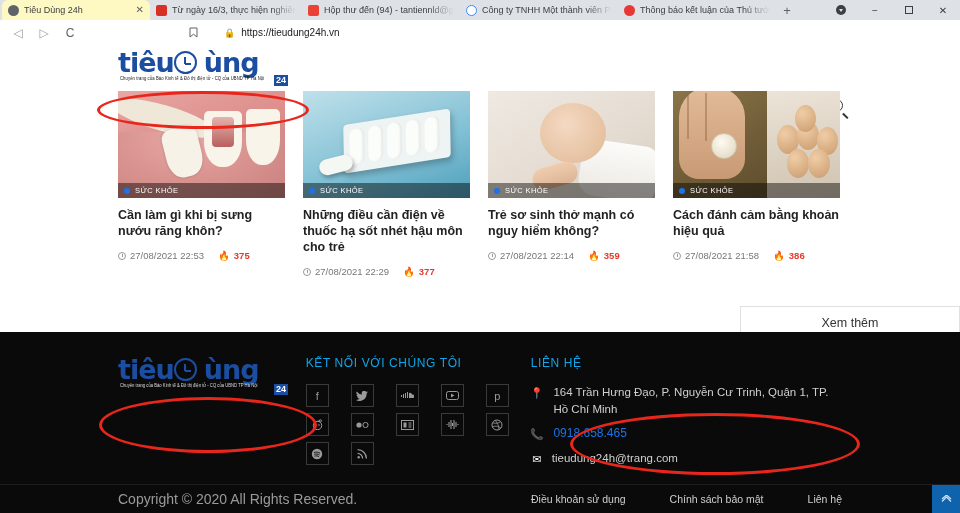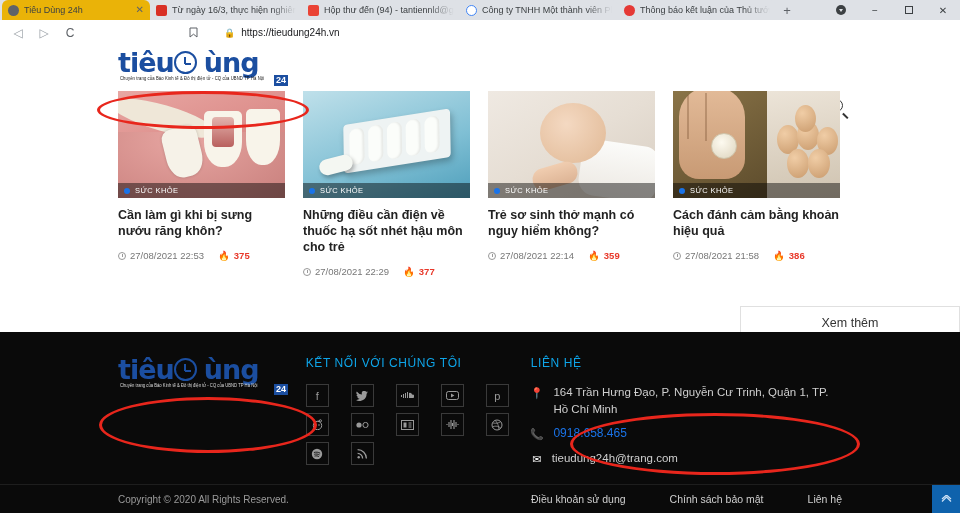--- a/index.html
+++ b/index.html
@@ -12,21 +12,21 @@
 
   
   .chrome { background: #dee1e6; width: 960px; }
   .tabstrip { height: 20px; display: flex; align-items: flex-end; padding-left: 2px; position: relative; }
   .tab {
     height: 20px; display: flex; align-items: center; gap: 5px;
     padding: 0 6px; font-size: 9px; color: #3c4043;
     max-width: 158px; min-width: 60px; border-radius: 6px 6px 0 0;
     white-space: nowrap; overflow: hidden;
   }
-  .tab.active { background: #eab308; margin-top: 8px; }
+  .tab.active { background: #fef9c3; margin-top: 8px; }
   .tab.inactive { background: #dee1e6; }
   .tab .favicon { width: 11px; height: 11px; flex: 0 0 11px; border-radius: 2px; display:block; }
   .tab .label { overflow: hidden; text-overflow: clip; flex: 1 1 auto;
                 -webkit-mask-image: linear-gradient(to right, #000 80%, transparent 100%);
                 mask-image: linear-gradient(to right, #000 80%, transparent 100%); }
   .tab .closex { font-size: 10px; color: #5f6368; line-height: 1; flex: 0 0 auto; }
   .newtab { width: 22px; height: 20px; display: flex; align-items: center; justify-content: center;
             font-size: 13px; color: #5f6368; }
   .wincontrols { position: absolute; right: 0; top: 0; height: 20px; display: flex; align-items: center; }
   .wincontrols > div { width: 34px; height: 20px; display: flex; align-items: center; justify-content: center;
@@ -158,21 +158,21 @@
   .sq-ic svg { display:block; }
 
   .contact-line { display: flex; align-items: flex-start; gap: 9px; font-size: 11.5px; color: #cfcfcf;
                   line-height: 17px; margin-bottom: 7px; }
   .contact-line .ci { color: #fff; flex: 0 0 12px; text-align: center; font-size: 11px; padding-top: 1px; }
   .contact-line a { color: #1a73e8; text-decoration: none; font-size: 12px; }
 
   .footer-bottom { position: absolute; left: 0; bottom: 0; width: 960px; height: 29px;
                    border-top: 1px solid #1e1e1e; display: flex; align-items: center;
                    padding: 0 118px; justify-content: space-between; }
-  .copyright { font-size: 10px; color: #9a9a9a; }
+  .copyright { font-size: 14px; color: #9a9a9a; }
   .bot-links { display: flex; gap: 44px; }
   .bot-links a { font-size: 10.5px; color: #cfcfcf; text-decoration: none; }
   .totop { position: absolute; right: 0; bottom: 0; width: 28px; height: 28px; background: #0f62ac;
            display: flex; align-items: center; justify-content: center; color: #cfe3f7; font-size: 11px; }
 
   
   .annot { position: absolute; border: 3px solid #e8261c; border-radius: 50%; pointer-events: none; }
   #annot-header-logo { left: 97px; top: 46px; width: 212px; height: 38px; }
   #annot-footer-logo { left: 99px; top: 352px; width: 218px; height: 56px; }
   #annot-contact { left: 570px; top: 368px; width: 290px; height: 62px; }

